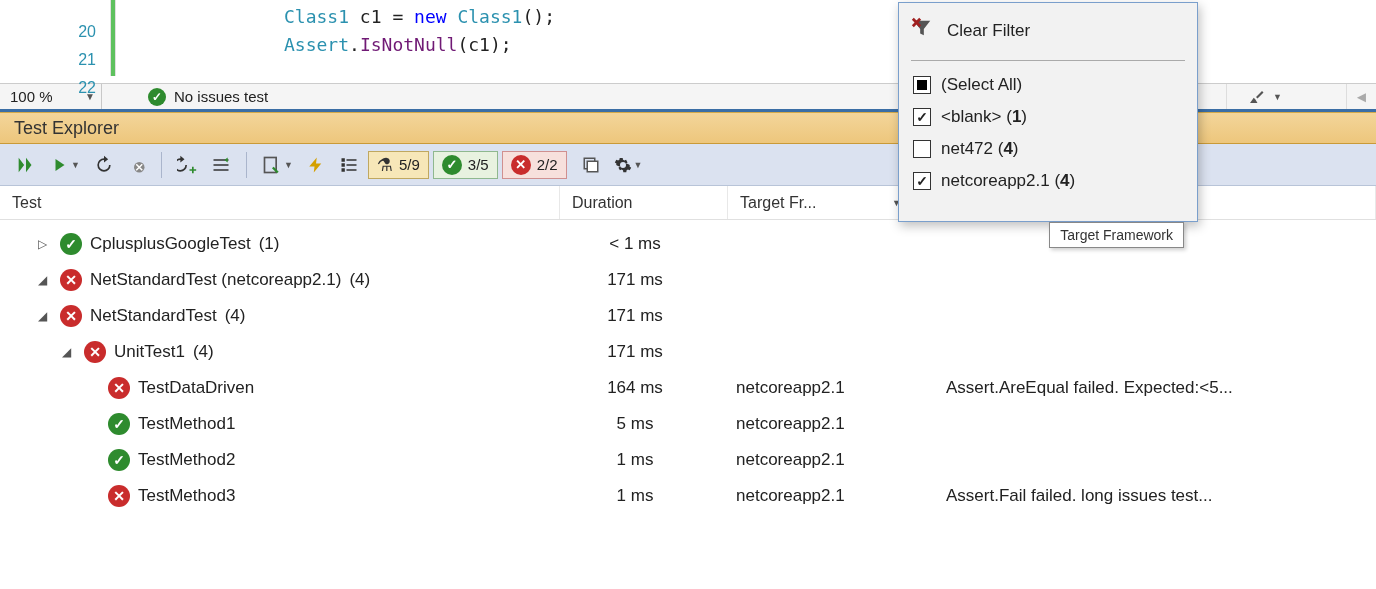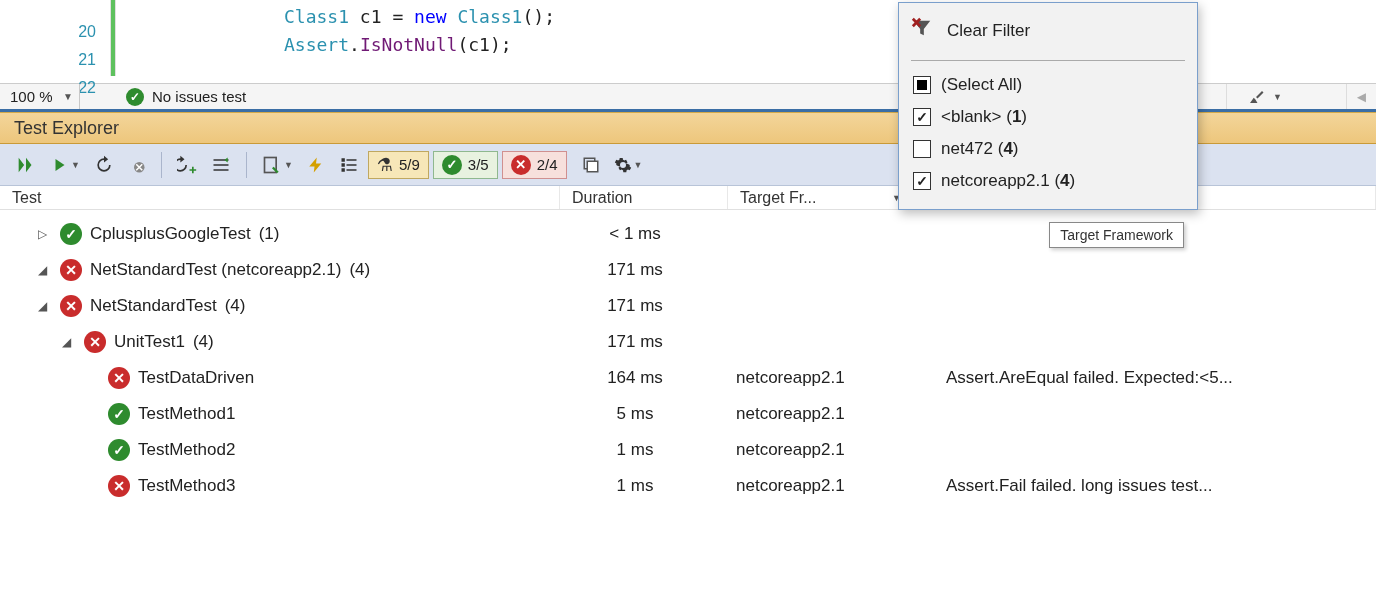--- a/index.html
+++ b/index.html
@@ -8,61 +8,61 @@
   .code-editor { background: #fff; border-bottom: 1px solid #ccc; display: flex; height: 84px; }
   .gutter { width: 110px; text-align: right; padding-right: 14px; color: #2b91af; font-family: Liberation Sans, sans-serif; font-size: 16px; line-height: 28px; padding-top: 18px; }
   .margin-bar { width: 6px; background: #5ec15e; border-left: 1px solid #e0e0e0; border-right: 1px solid #e0e0e0; margin: 0 18px 0 0; height: 76px; }
   .margin-spc { width: 150px; height: 76px; }
   .code-lines { font-family: Consolas, monospace; font-size: 18px; line-height: 28px; padding-top: 3px; }
   .kw { color: #0000ff; }
   .typ { color: #2b91af; }
   .mth2 { color: #701a75; }
   
   .status-strip { display: flex; align-items: center; height: 28px; background: #f5f5f5; border-bottom: 3px solid #3b6ea5; font-size: 15px; }
-  .zoom-box { width: 80px; padding-left: 10px; border-right: 1px solid #c8c8c8; height: 100%; display: flex; align-items: center; justify-content: space-between; padding-right: 6px; }
+  .zoom-box { width: 102px; padding-left: 10px; border-right: 1px solid #c8c8c8; height: 100%; display: flex; align-items: center; justify-content: space-between; padding-right: 6px; }
   .zoom-box .tri { font-size: 10px; color: #555; }
   .status-text { display: flex; align-items: center; gap: 8px; padding-left: 46px; flex: 1; }
   .green-check { width: 18px; height: 18px; border-radius: 50%; background: #2e8b2e; color: #fff; display: inline-flex; align-items: center; justify-content: center; font-size: 12px; font-weight: bold; }
   .brush-area { width: 120px; display: flex; align-items: center; gap: 6px; padding-left: 20px; border-left: 1px solid #ddd; height: 100%; }
   .scroll-arrow { width: 30px; text-align: center; color: #aaa; border-left: 1px solid #ddd; height: 100%; display: flex; align-items: center; justify-content: center; }
   
   .panel-title { background: #eecc88; background: linear-gradient(#f3d59a, #edc67c); height: 32px; display: flex; align-items: center; padding-left: 14px; font-size: 18px; color: #333; border-top: 1px solid #d4a94a; border-bottom: 1px solid #c99a38; }
   
   .toolbar { background: #dbe2f0; height: 42px; display: flex; align-items: center; padding-left: 10px; gap: 4px; border-bottom: 1px solid #b8c4d8; }
   .tbtn { display: inline-flex; align-items: center; justify-content: center; min-width: 26px; height: 30px; padding: 0 4px; border: 1px solid transparent; cursor: pointer; }
   .sep { width: 1px; height: 26px; background: #aab5cc; margin: 0 6px; }
   .pill { display: inline-flex; align-items: center; height: 28px; padding: 0 8px; gap: 6px; border: 1px solid #c0a860; background: #f7e7b8; font-size: 15px; }
   .pill.green { border-color: #8fb88f; background: #e8f2e0; }
   .pill.red { border-color: #d09090; background: #f7e0dc; }
   .icon-green-circle { width: 20px; height: 20px; border-radius: 50%; background: #2e8b2e; color: #fff; display: inline-flex; align-items: center; justify-content: center; font-size: 13px; font-weight: bold; }
   .icon-red-circle { width: 20px; height: 20px; border-radius: 50%; background: #c92c2c; color: #fff; display: inline-flex; align-items: center; justify-content: center; font-size: 13px; font-weight: bold; }
   .flask { font-size: 18px; color: #333; }
   
-  .columns-header { display: flex; height: 24px; align-items: center; background: #fff; border-bottom: 1px solid #e0e0e0; font-size: 16px; color: #333; }
+  .columns-header { display: flex; height: 34px; align-items: center; background: #fff; border-bottom: 1px solid #e0e0e0; font-size: 16px; color: #333; }
   .col { padding-left: 12px; display: flex; align-items: center; height: 100%; border-right: 1px solid #e8e8e8; }
   .col.test { width: 560px; }
   .col.duration { width: 168px; }
   .col.target { width: 210px; justify-content: space-between; padding-right: 8px; }
   .col.error { flex: 1; }
   
   .tree { font-size: 17px; line-height: 36px; padding-top: 6px; }
   .row { display: flex; align-items: center; height: 36px; }
   .testcol { width: 560px; display: flex; align-items: center; gap: 8px; }
   .durcol { width: 168px; text-align: center; padding-right: 18px; }
   .tgtcol { width: 210px; padding-left: 8px; }
   .errcol { flex: 1; padding-left: 8px; white-space: nowrap; overflow: hidden; text-overflow: ellipsis; }
   .indent0 { padding-left: 38px; }
   .indent1 { padding-left: 38px; }
   .indent2 { padding-left: 62px; }
   .indent3 { padding-left: 86px; }
   .exp { width: 14px; color: #555; font-size: 12px; cursor: pointer; }
   .test-icon-pass { width: 22px; height: 22px; border-radius: 50%; background: #2e8b2e; color: #fff; display: inline-flex; align-items: center; justify-content: center; font-size: 14px; font-weight: bold; flex-shrink: 0; }
   .test-icon-fail { width: 22px; height: 22px; border-radius: 50%; background: #c92c2c; color: #fff; display: inline-flex; align-items: center; justify-content: center; font-size: 14px; font-weight: bold; flex-shrink: 0; }
   
-  .filter-popup { position: absolute; top: 2px; right: 178px; width: 300px; background: #f2f2f2; border: 1px solid #7a9fcc; box-shadow: 2px 4px 10px rgba(0,0,0,0.25); padding: 14px 12px 12px 12px; font-size: 17px; }
+  .filter-popup { position: absolute; top: 2px; right: 178px; width: 300px; background: #f2f2f2; border: 1px solid #7a9fcc; box-shadow: 2px 4px 10px rgba(0,0,0,0.25); padding: 14px 12px 24px 12px; font-size: 17px; }
   .fp-clear { display: flex; align-items: center; gap: 14px; padding-bottom: 8px; margin-bottom: 8px; }
   .fp-body { border-top: 1px solid #aaa; padding-top: 8px; padding-left: 2px; }
   .fp-item { display: flex; align-items: center; gap: 10px; height: 32px; }
   .chk { width: 18px; height: 18px; border: 1px solid #333; background: #fff; display: inline-flex; align-items: center; justify-content: center; font-size: 14px; }
   .chk.blk::after { content:""; display:block; width:10px; height:10px; background:#000; }
   .chk.on::after { content:"✓"; font-weight:bold; }
   .clear-funnel { color: #a02020; font-size: 20px; font-weight: bold; }
   
   .tooltip { position: absolute; top: 222px; right: 192px; background: #fff; border: 1px solid #888; padding: 4px 10px; font-size: 14px; color: #333; box-shadow: 2px 2px 4px rgba(0,0,0,0.2); }
   
@@ -163,21 +163,21 @@
   <span class="pill">
     <span class="flask">⚗</span>
     <span>5/9</span>
   </span>
   <span class="pill green">
     <span class="icon-green-circle">✓</span>
     <span>3/5</span>
   </span>
   <span class="pill red">
     <span class="icon-red-circle">✕</span>
-    <span>2/4</span>
+    <span>2/2</span>
   </span>
   <span class="tbtn" style="margin-left:6px;">
     <svg width="18" height="18" viewBox="0 0 24 24">
         <rect x="3" y="3" width="14" height="14" fill="none" stroke="#555" stroke-width="2"></rect>
         <rect x="7" y="7" width="14" height="14" fill="#fff" stroke="#555" stroke-width="2"></rect>
       </svg>
   </span>
   <span class="tbtn">
     <svg width="18" height="18" viewBox="0 0 24 24">
         <path fill="#333" d="M12 8a4 4 0 100 8 4 4 0 000-8zm9 4a9 9 0 01-.2 1.9l2.1 1.6-2 3.5-2.5-1a7 7 0 01-1.6.9l-.4 2.6h-4l-.4-2.6a7 7 0 01-1.6-.9l-2.5 1-2-3.5 2.1-1.6A9 9 0 013 12a9 9 0 01.2-1.9L1.1 8.5l2-3.5 2.5 1a7 7 0 011.6-.9L7.6 2.5h4l.4 2.6a7 7 0 011.6.9l2.5-1 2 3.5-2.1 1.6A9 9 0 0121 12z"></path>

